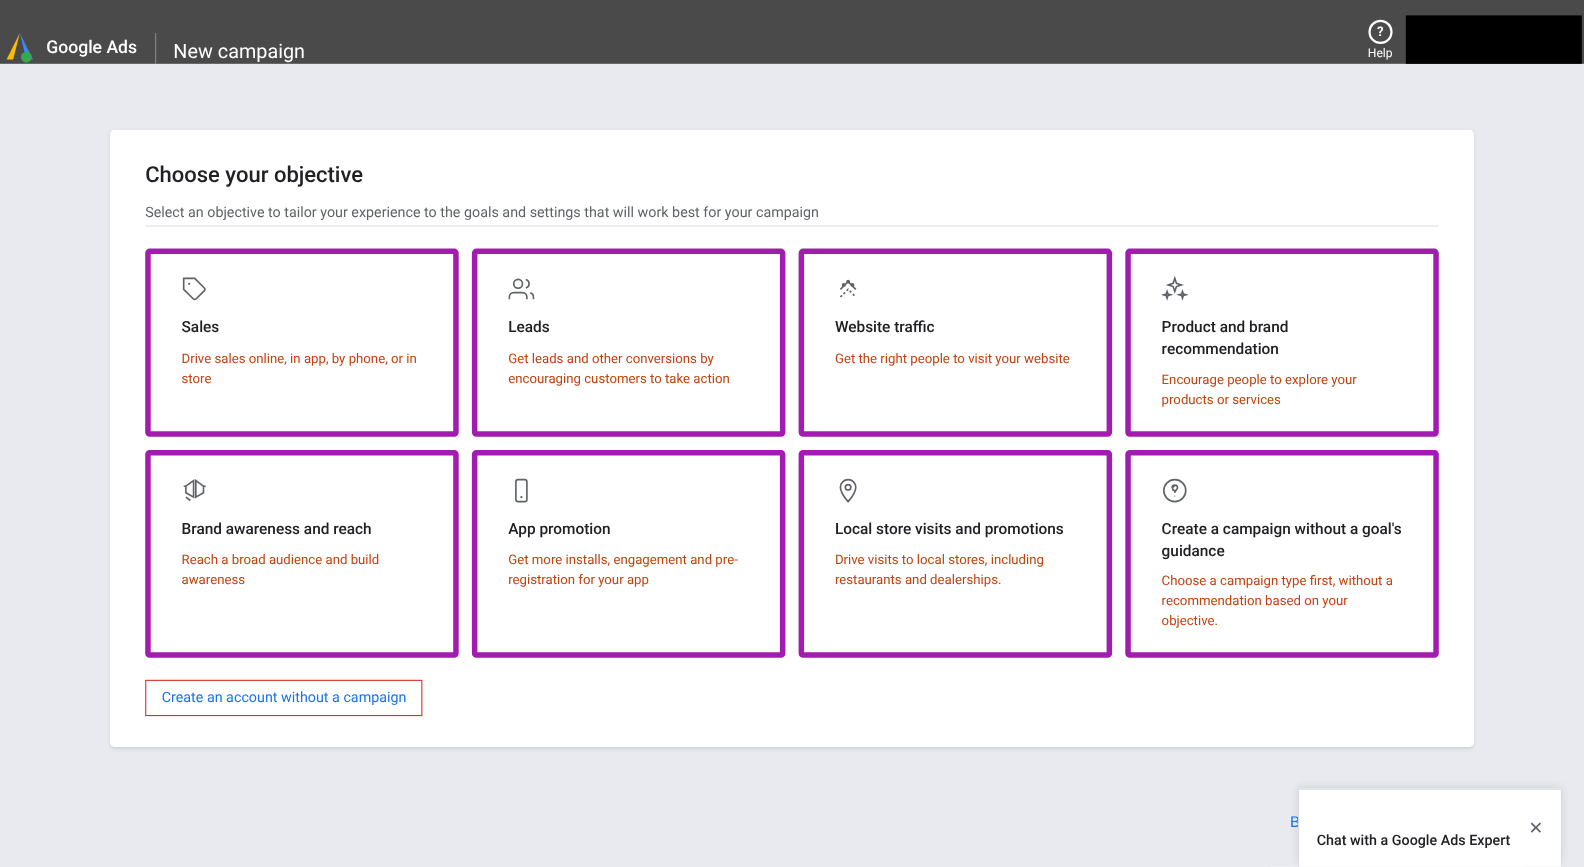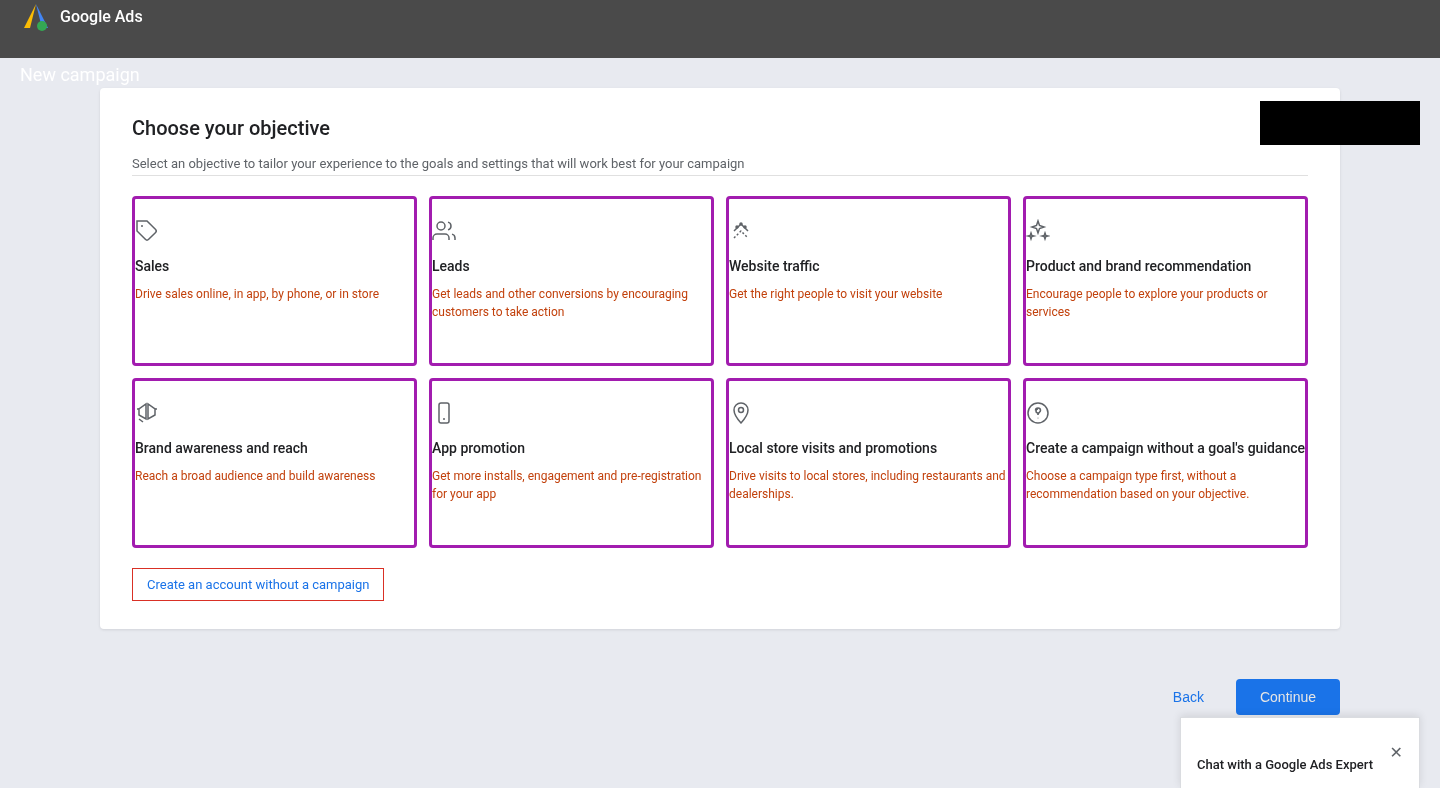--- a/index.html
+++ b/index.html
@@ -8,24 +8,23 @@
       background: #e8eaf0;
       min-height: 788px;
       font-size: 14px;
     }
 
     
     .header {
       background: #4a4a4a;
       height: 58px;
       display: flex;
-      align-items: flex-start;
-      padding: 0 20px;
+      align-items: flex-end;
+      padding: 0 2px;
       gap: 16px;
-      flex-direction: column;
     }
     .header-logo {
       display: flex;
       align-items: center;
       gap: 8px;
     }
     .google-logo-triangle {
       width: 32px;
       height: 32px;
     }
@@ -80,20 +79,21 @@
 
     
     .main {
       padding: 30px 100px;
     }
     .card {
       background: #fff;
       border-radius: 4px;
       padding: 28px 32px;
       box-shadow: 0 1px 3px rgba(0,0,0,0.1);
+      margin-top: 30px;
     }
     .card-title {
       font-size: 20px;
       font-weight: 500;
       color: #202124;
       margin-bottom: 16px;
     }
     .card-subtitle {
       font-size: 13px;
       color: #5f6368;
@@ -103,23 +103,23 @@
     }
 
     
     .objectives-grid {
       display: grid;
       grid-template-columns: repeat(4, 1fr);
       gap: 12px;
       margin-bottom: 16px;
     }
     .objective-card {
-      border: 3px solid #a21caf;
+      border: 5px solid #a21caf;
       border-radius: 4px;
-      padding: 20px 0;
+      padding: 20px 28px;
       cursor: pointer;
       transition: border-color 0.2s;
       min-height: 170px;
     }
     .objective-icon {
       margin-bottom: 14px;
       color: #5f6368;
     }
     .objective-title {
       font-size: 14px;

